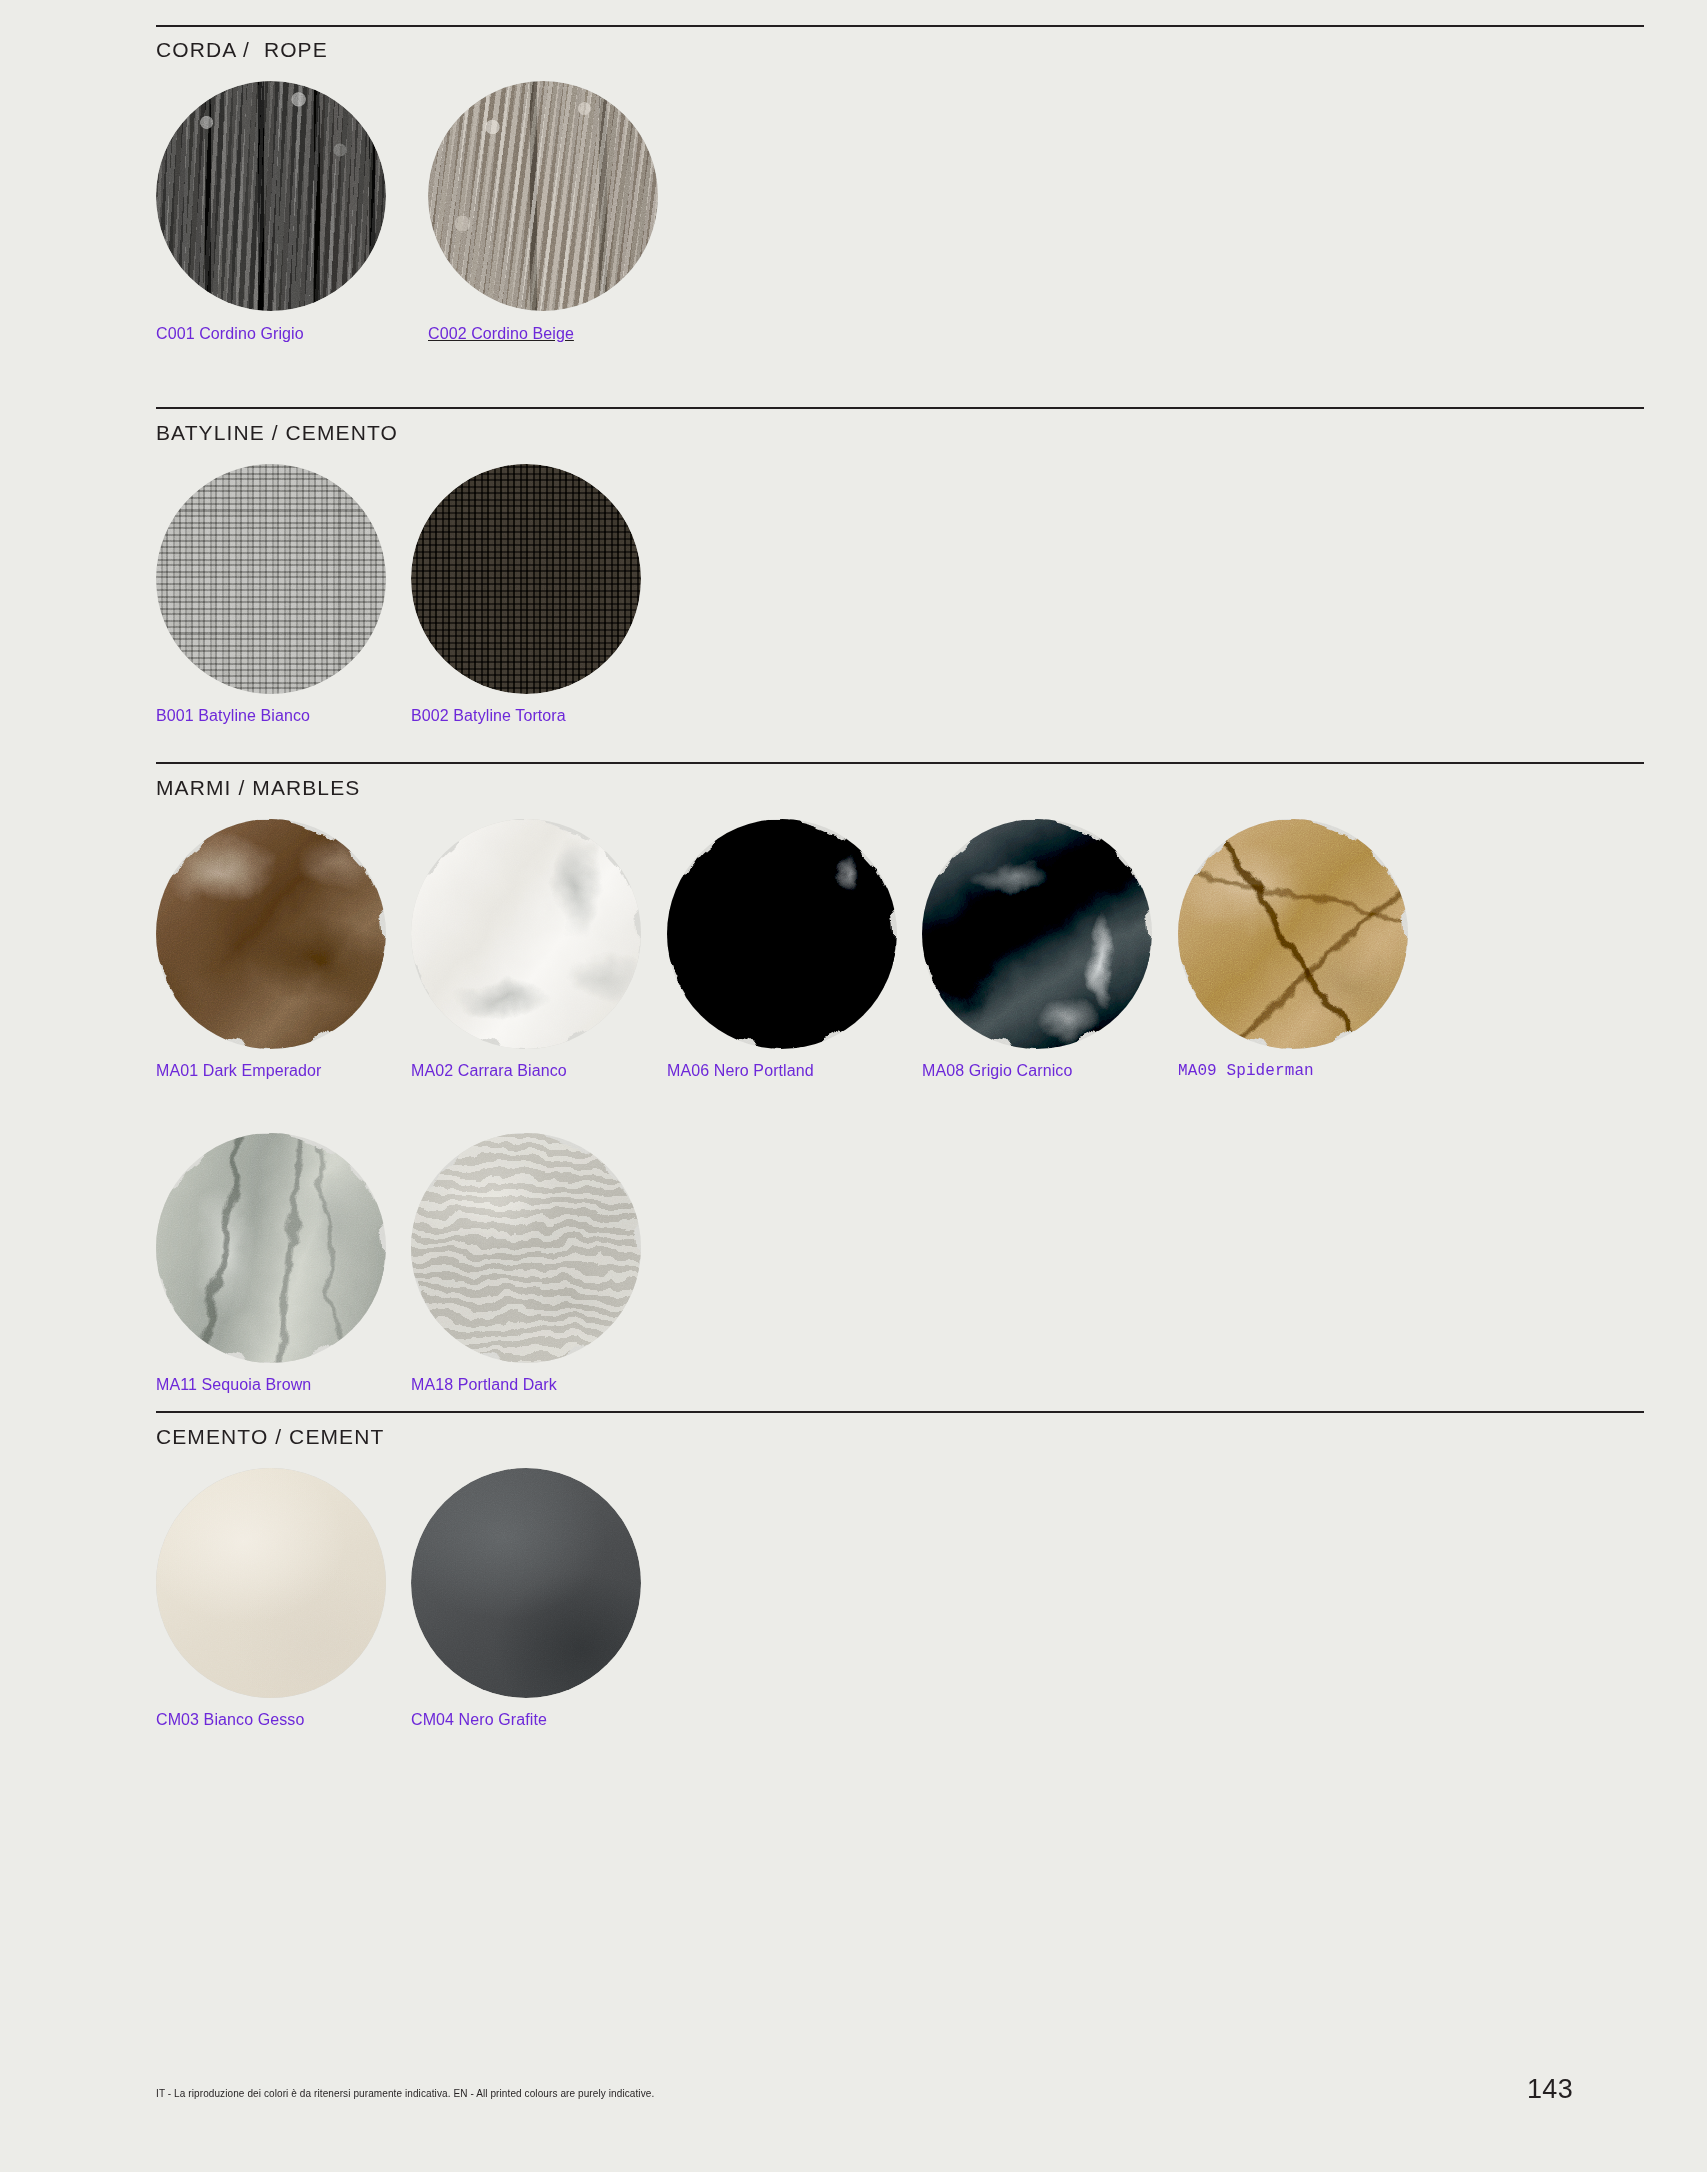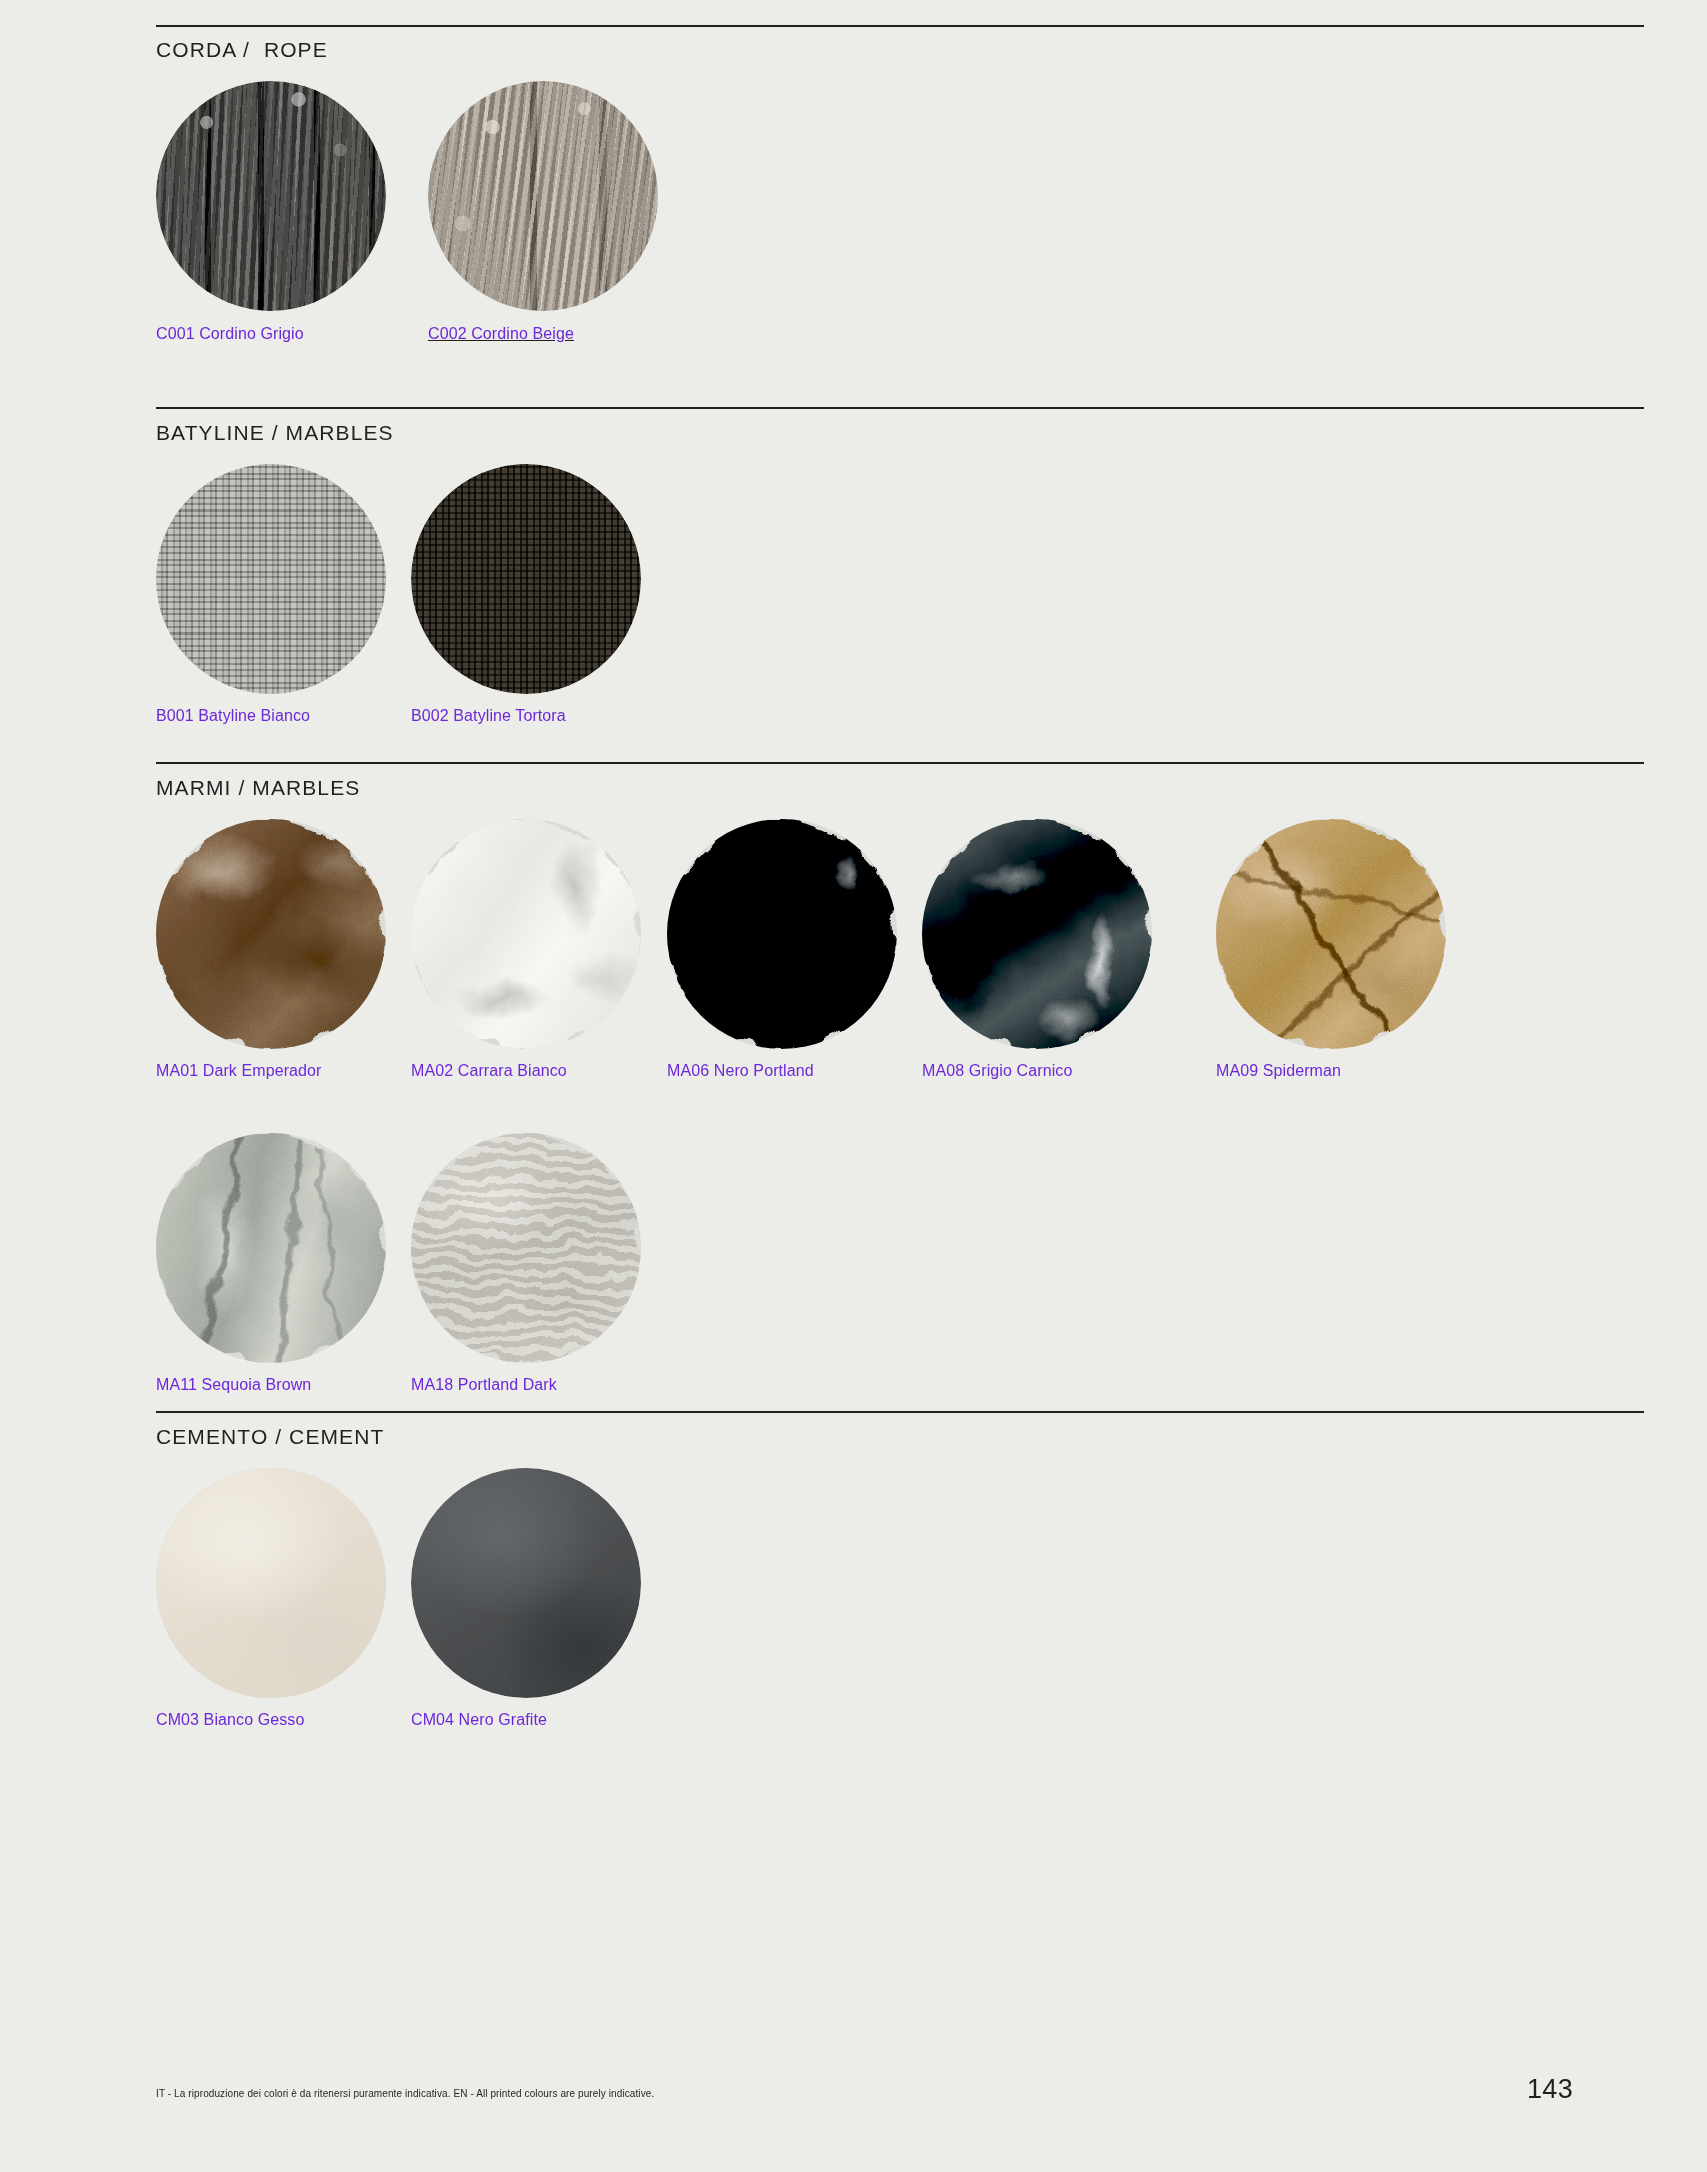--- a/index.html
+++ b/index.html
@@ -317,21 +317,21 @@
           <div class="tex tex-rope-beige"></div>
           <div class="grain" style="filter:url(#grainFilter);"></div>
         </div>
         <div class="caption">C002 Cordino Beige</div>
       </div>
     </div>
   </div>
 
   <div class="section" style="top:407px;">
     <div class="rule"></div>
-    <div class="section-title">BATYLINE / MARBLES</div>
+    <div class="section-title">BATYLINE / CEMENTO</div>
     <div class="row" style="height:273px;">
       <div class="swatch" style="left:0px;">
         <div class="disc">
           <div class="tex tex-baty-white"></div>
           <div class="grain" style="filter:url(#grainFilter);opacity:.32;"></div>
         </div>
         <div class="caption">B001 Batyline Bianco</div>
       </div>
       <div class="swatch" style="left:255px;">
         <div class="disc">
@@ -369,21 +369,21 @@
         </div>
         <div class="caption">MA06 Nero Portland</div>
       </div>
       <div class="swatch" style="left:766px;">
         <div class="disc">
           <div class="tex tex-ma08" style="filter:url(#veinFilter) contrast(1.12);"></div>
           <div class="grain" style="filter:url(#grainFilter);opacity:.4;"></div>
         </div>
         <div class="caption">MA08 Grigio Carnico</div>
       </div>
-      <div class="swatch" style="left:1060px;">
+      <div class="swatch" style="left:1022px;font-family:Liberation Mono, monospace;">
         <div class="disc">
           <div class="tex tex-ma09" style="filter:url(#veinFilter) contrast(1.06);"></div>
           <div class="grain" style="filter:url(#grainFilter);opacity:.45;"></div>
         </div>
         <div class="caption">MA09 Spiderman</div>
       </div>
     </div>
 
     <div class="row" style="height:287px;margin-top:27px;">
       <div class="swatch" style="left:0px;">

